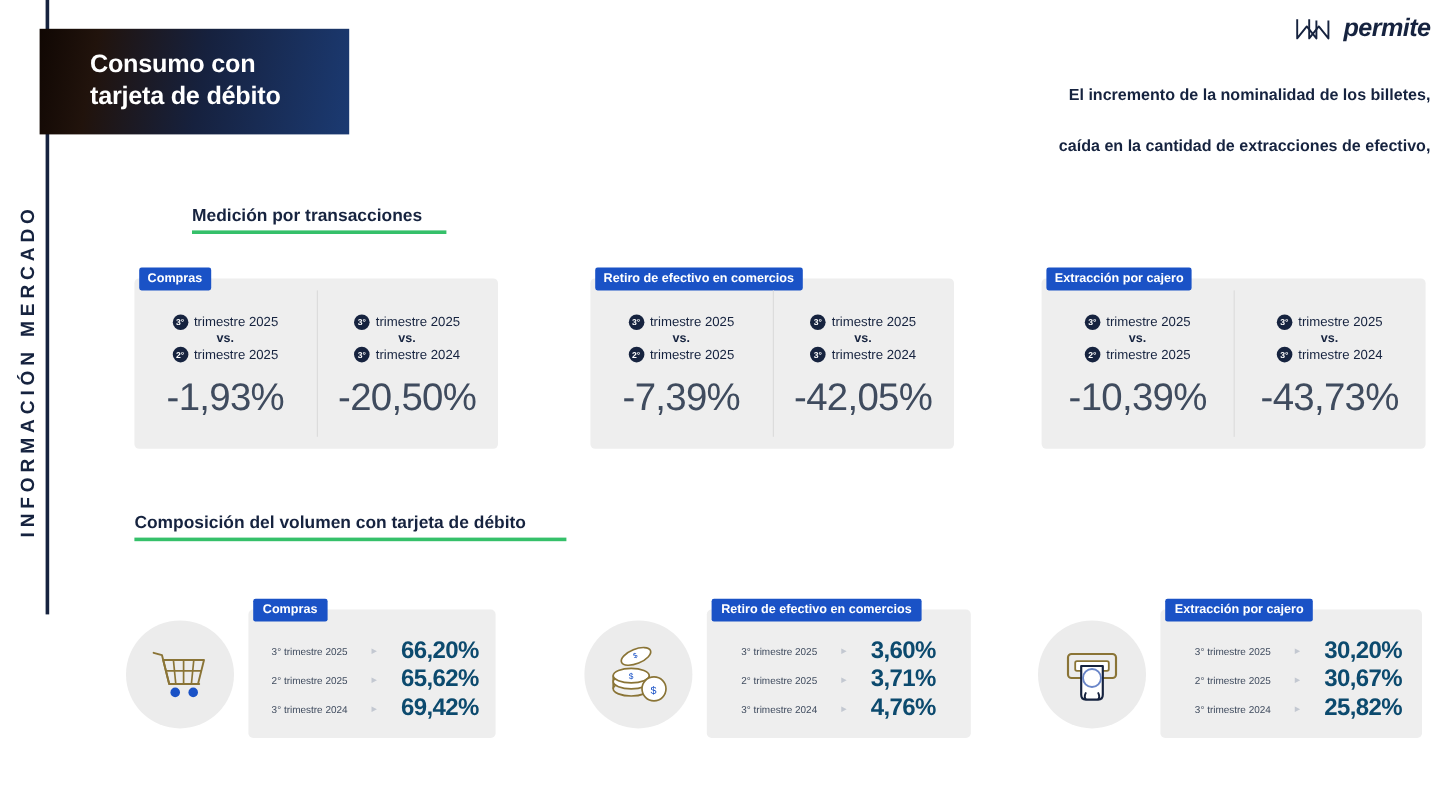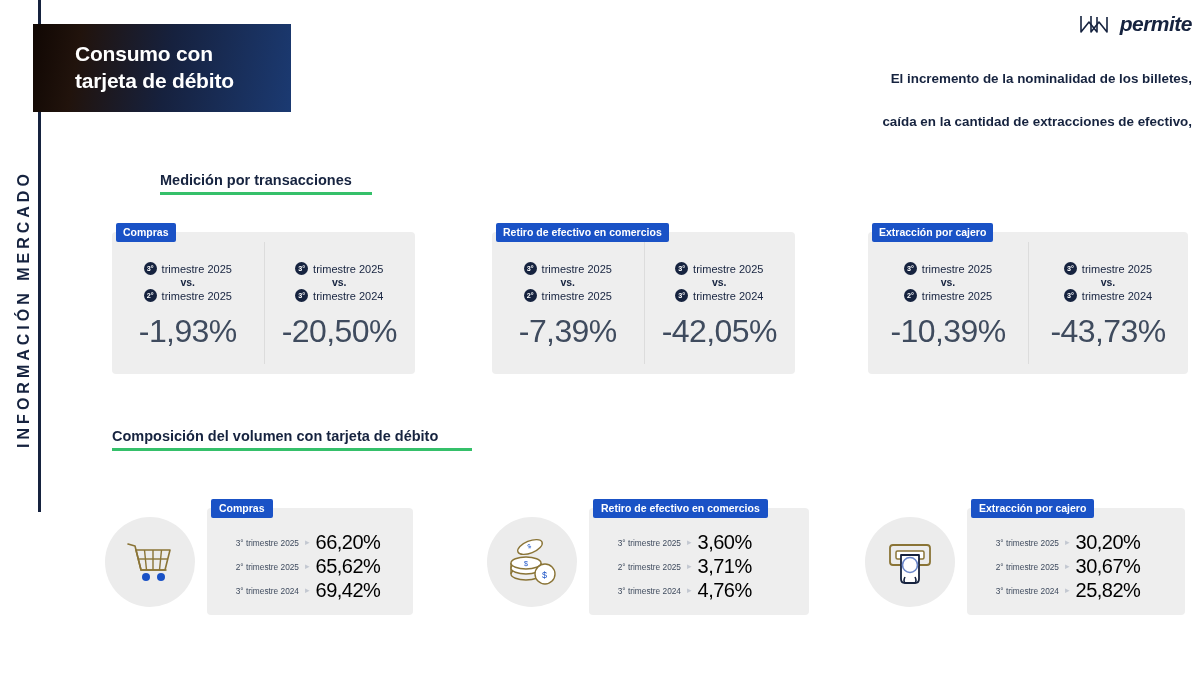--- a/index.html
+++ b/index.html
@@ -110,25 +110,25 @@
   }
   .cpanel{
     position:relative;background:#eeeeee;border-radius:4px;
     padding:22px 14px 12px 14px;
   }
   .cpanel-tag{
     position:absolute;left:4px;top:-9px;
     background:#1a52c6;color:#fff;font-size:10.5px;font-weight:700;
     padding:3px 8px 4px 8px;border-radius:2px;white-space:nowrap;
   }
-  .crow{display:flex;align-items:center;gap:6px;margin:1px 0;}
+  .crow{display:flex;align-items:center;gap:20px;margin:1px 0;}
   .clabel{font-size:8.3px;color:#3f4b5e;white-space:nowrap;width:78px;text-align:right;}
   .carrow{color:#c3c8d1;font-size:9px;line-height:1;}
   .cvalue{
-    font-size:20px;font-weight:400;color:#000000;letter-spacing:-0.5px;white-space:nowrap;
+    font-size:20px;font-weight:700;color:#0c4a6e;letter-spacing:-0.5px;white-space:nowrap;
   }
 </style>
 </head>
 <body>
 
 <div class="rail">
   <div class="rail-line"></div>
   <div class="rail-text">INFORMACIÓN MERCADO</div>
 </div>
 

